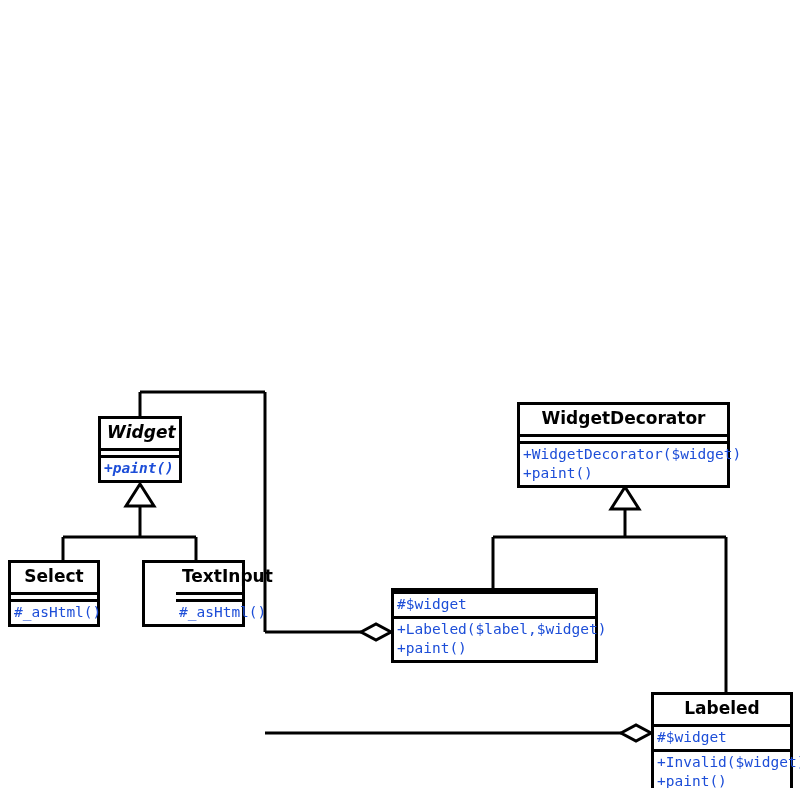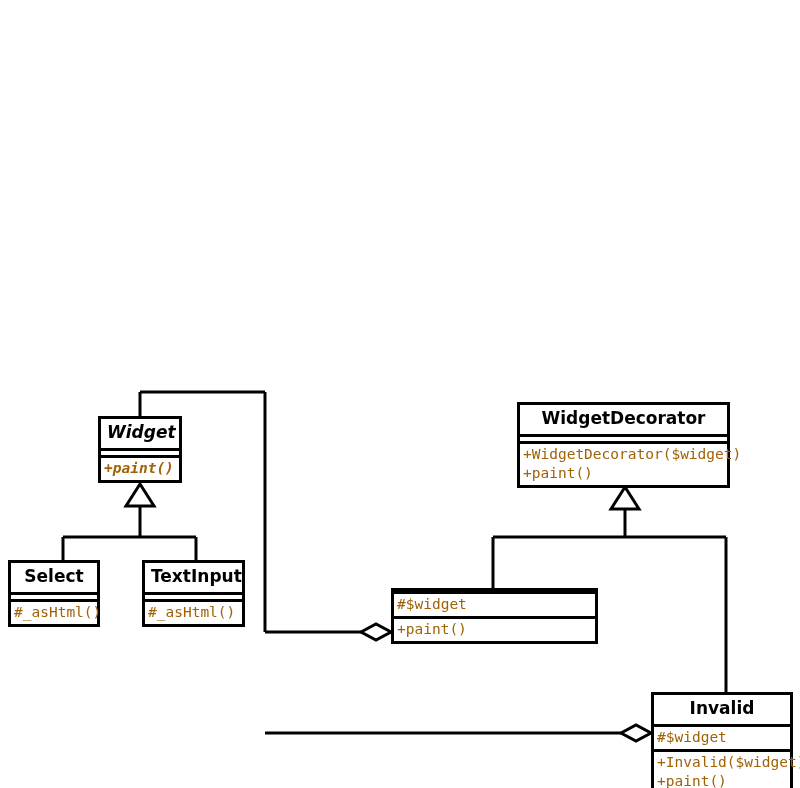--- a/index.html
+++ b/index.html
@@ -47,21 +47,21 @@
     font-style: italic;
   }
   .cmp-sep {
     border-top: 3px solid #000000;
   }
   .cmp-body {
     font-family: "DejaVu Sans Mono", monospace;
     font-size: 14.5px;
     line-height: 19px;
     padding: 1px 3px 2px 3px;
-    color: #a16207;
+    color: #1d4ed8;
     white-space: nowrap;
   }
   .cmp-body.abstract {
     font-style: italic;
     font-weight: bold;
   }
   .cmp-empty {
     height: 7px;
   }
   .member {
@@ -122,21 +122,21 @@
   </div>
 
   <div class="uml-class" style="left:8px; top:560px; width:92px;">
     <div class="compartment cmp-name">Select</div>
     <div class="compartment cmp-sep cmp-empty"></div>
     <div class="compartment cmp-sep cmp-body">
       <span class="member">#_asHtml()</span>
     </div>
   </div>
 
-  <div class="uml-class" style="left:142px; top:560px; width:103px;">
+  <div class="uml-class" style="left:142px; top:560px; width:103px;padding-left:31px;">
     <div class="compartment cmp-name">TextInput</div>
     <div class="compartment cmp-sep cmp-empty"></div>
     <div class="compartment cmp-sep cmp-body">
       <span class="member">#_asHtml()</span>
     </div>
   </div>
 
   <div class="uml-class" style="left:517px; top:402px; width:213px;">
     <div class="compartment cmp-name">WidgetDecorator</div>
     <div class="compartment cmp-sep cmp-empty"></div>
@@ -144,26 +144,27 @@
       <span class="member">+WidgetDecorator($widget)</span>
       <span class="member">+paint()</span>
     </div>
   </div>
 
   <div class="uml-class" style="left:391px; top:588px; width:207px;">
     <div class="compartment cmp-sep cmp-body">
       <span class="member">#$widget</span>
     </div>
     <div class="compartment cmp-sep cmp-body">
+      <span class="member">+Labeled($label,$widget)</span>
       <span class="member">+paint()</span>
     </div>
   </div>
 
   <div class="uml-class" style="left:651px; top:692px; width:142px;">
-    <div class="compartment cmp-name">Invalid</div>
+    <div class="compartment cmp-name">Labeled</div>
     <div class="compartment cmp-sep cmp-body">
       <span class="member">#$widget</span>
     </div>
     <div class="compartment cmp-sep cmp-body">
       <span class="member">+Invalid($widget)</span>
       <span class="member">+paint()</span>
     </div>
   </div>
 
 </div>

